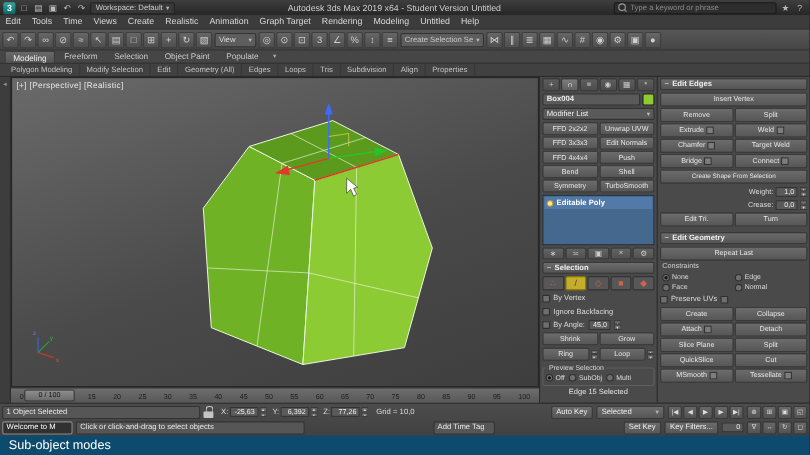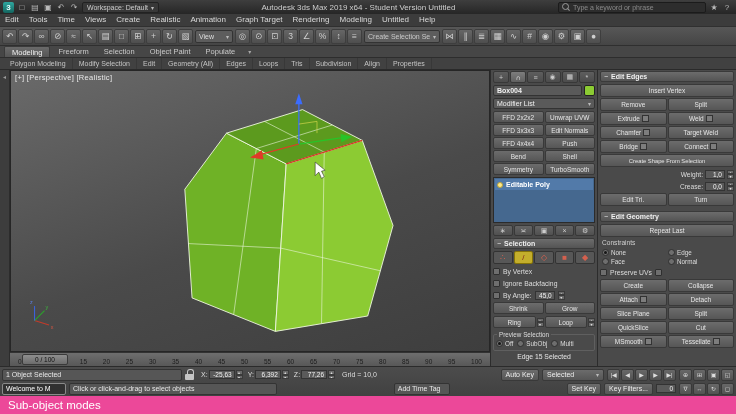--- a/index.html
+++ b/index.html
@@ -118,21 +118,21 @@
 .akey{background:linear-gradient(#6c6c6c,#565656);border:1px solid #393939;border-radius:2px;font-size:7px;color:#eee;height:12px;display:flex;align-items:center;justify-content:center;padding:0 4px;white-space:nowrap}
 .dd2{width:62px;justify-content:space-between}
 .pbgroup,.navgroup{display:flex;gap:1px}
 .pbico,.navico{width:13px;height:12px;background:linear-gradient(#686868,#525252);border:1px solid #393939;border-radius:2px;color:#ddd;font-size:6px;display:flex;align-items:center;justify-content:center}
 .lock{width:9px;height:11px;position:relative;flex:0 0 auto}
 .lock::before{content:"";position:absolute;top:0;left:2px;width:5px;height:5px;border:1px solid #c5c5c5;border-bottom:none;border-radius:3px 3px 0 0}
 .lock::after{content:"";position:absolute;bottom:0;left:0;width:9px;height:6px;background:#c5c5c5;border-radius:1px}
 .spacer{flex:1}
 
 
-.caption{flex:0 0 18px;background:#ec4899;color:#fff;font-size:11.5px;display:flex;align-items:center;padding:0 8px}
+.caption{flex:0 0 18px;background:#0c4a6e;color:#fff;font-size:11.5px;display:flex;align-items:center;padding:0 8px}
 </style>
 </head>
 <body>
 
 <div id="app">
 
   <div class="titlebar">
     <span class="logo">3</span>
     <span class="tbgroup">
       <span class="qai">□</span>

